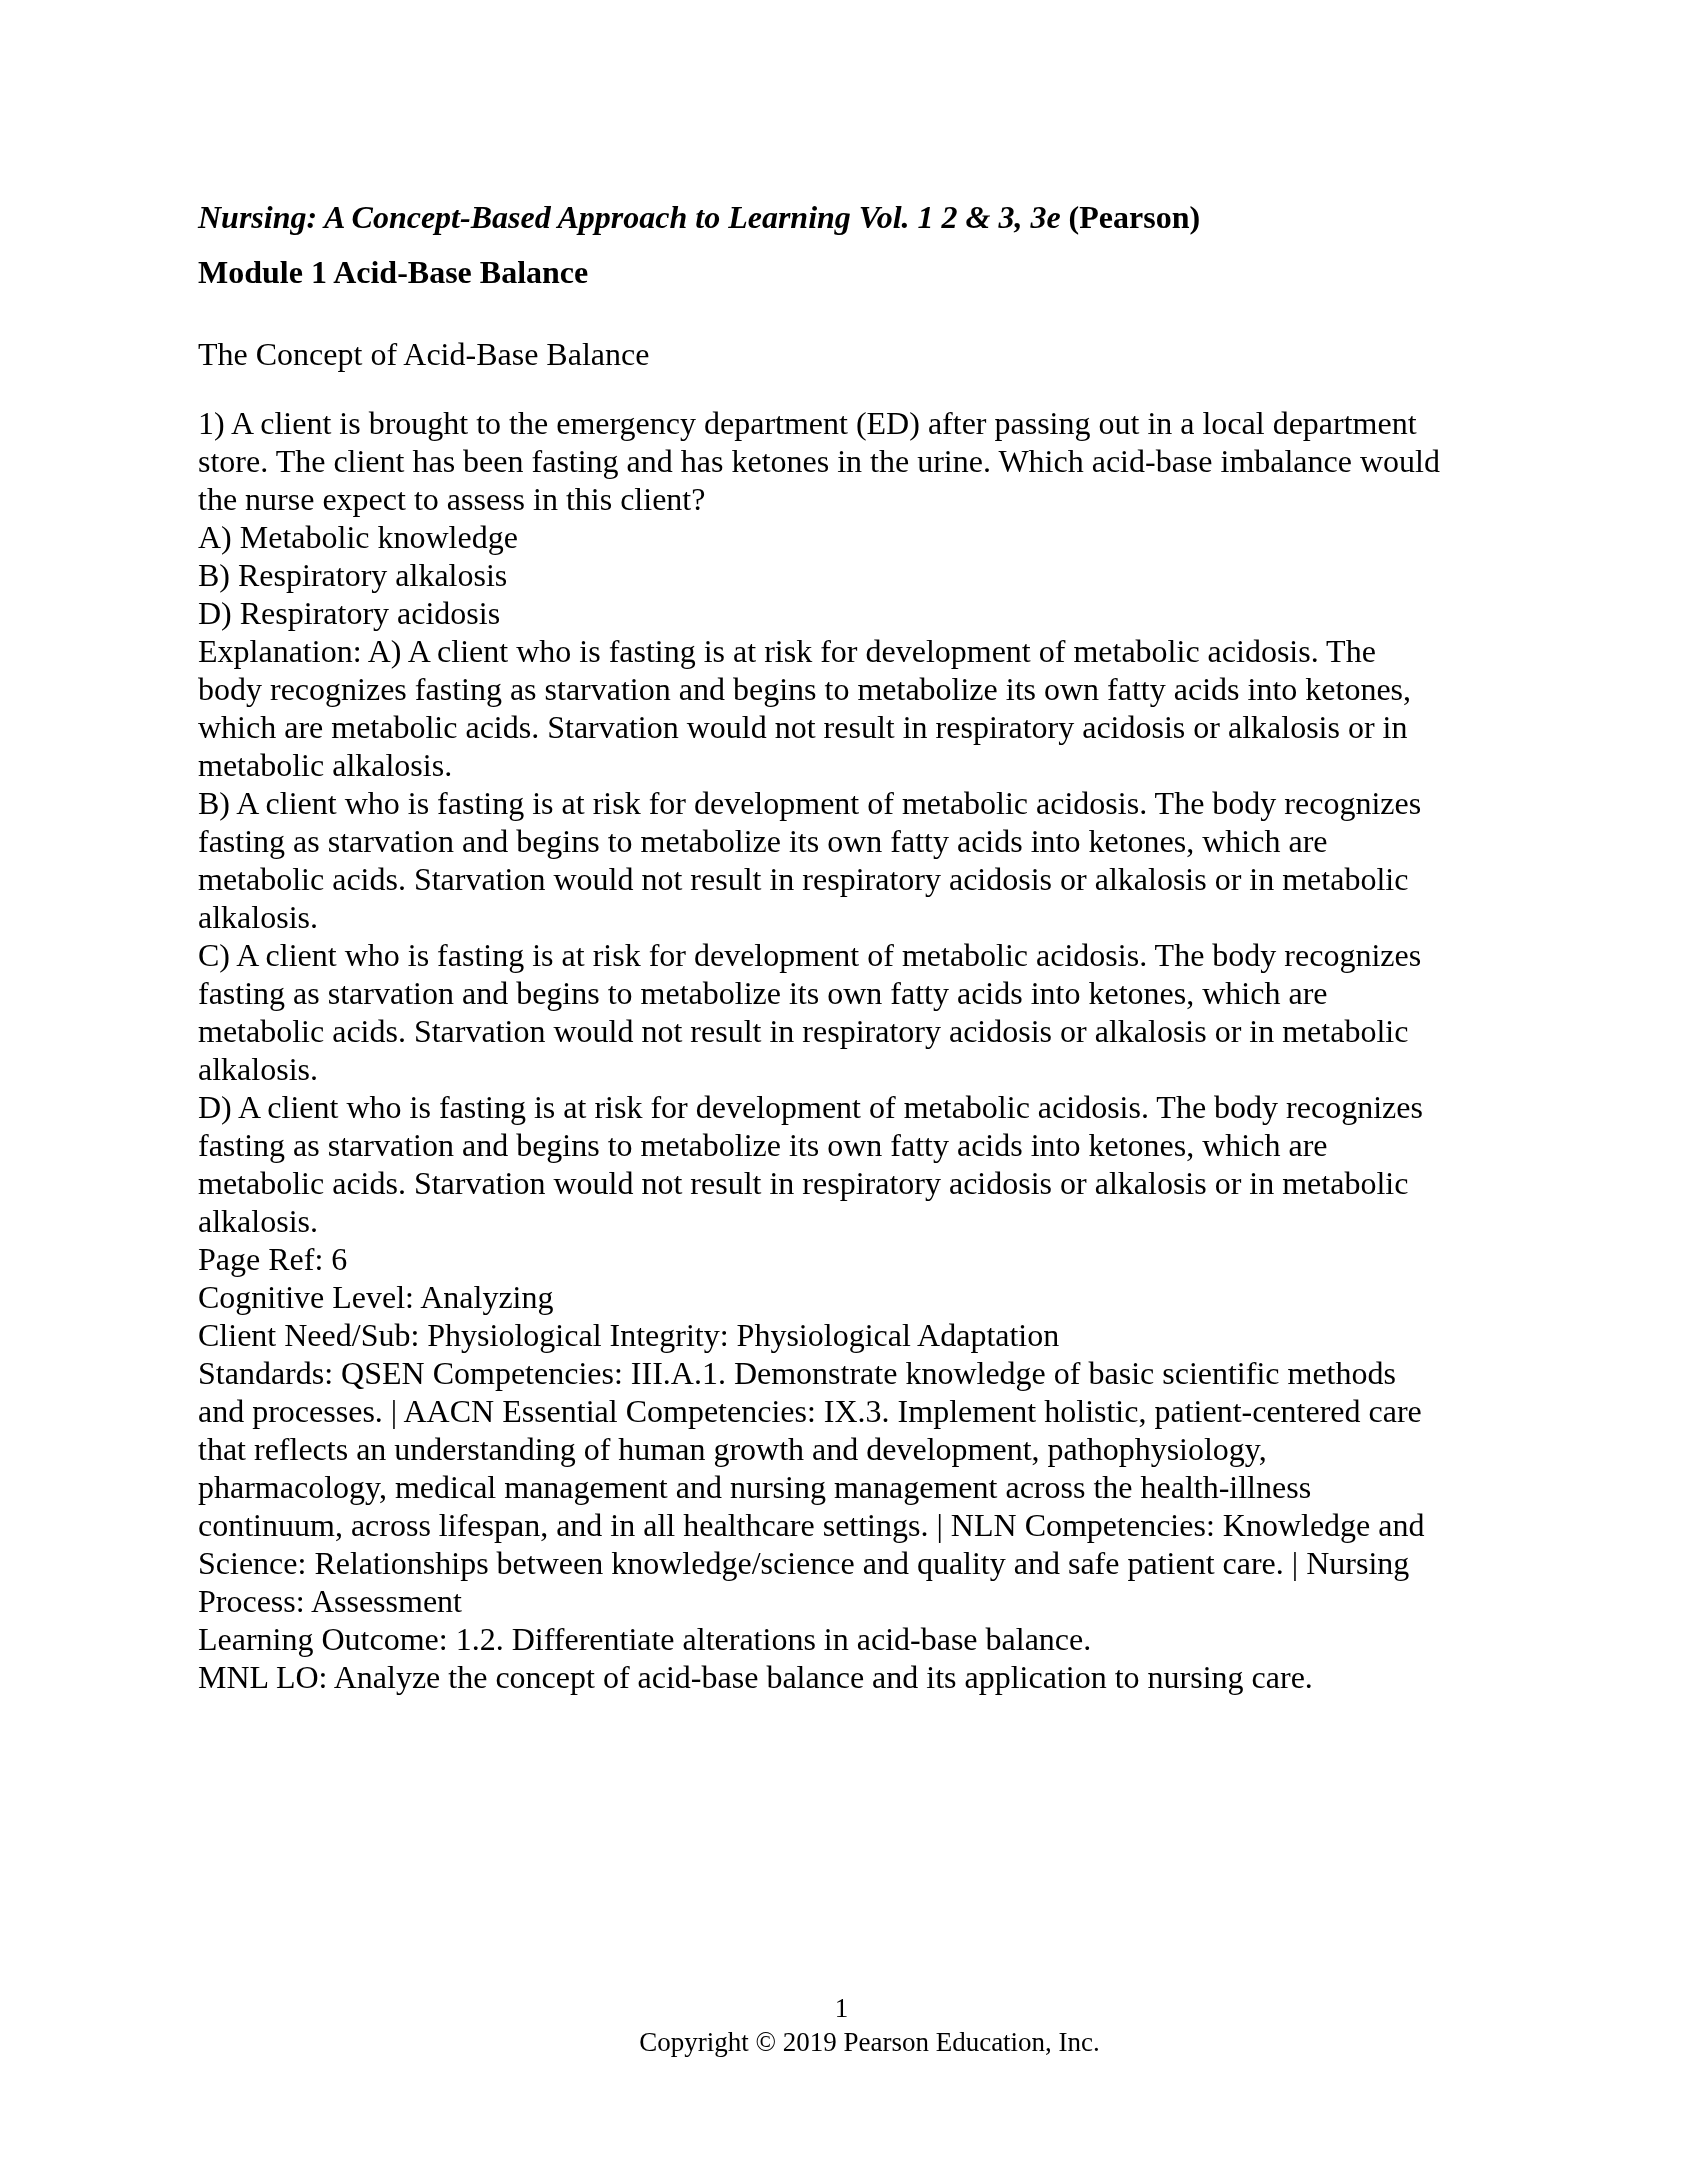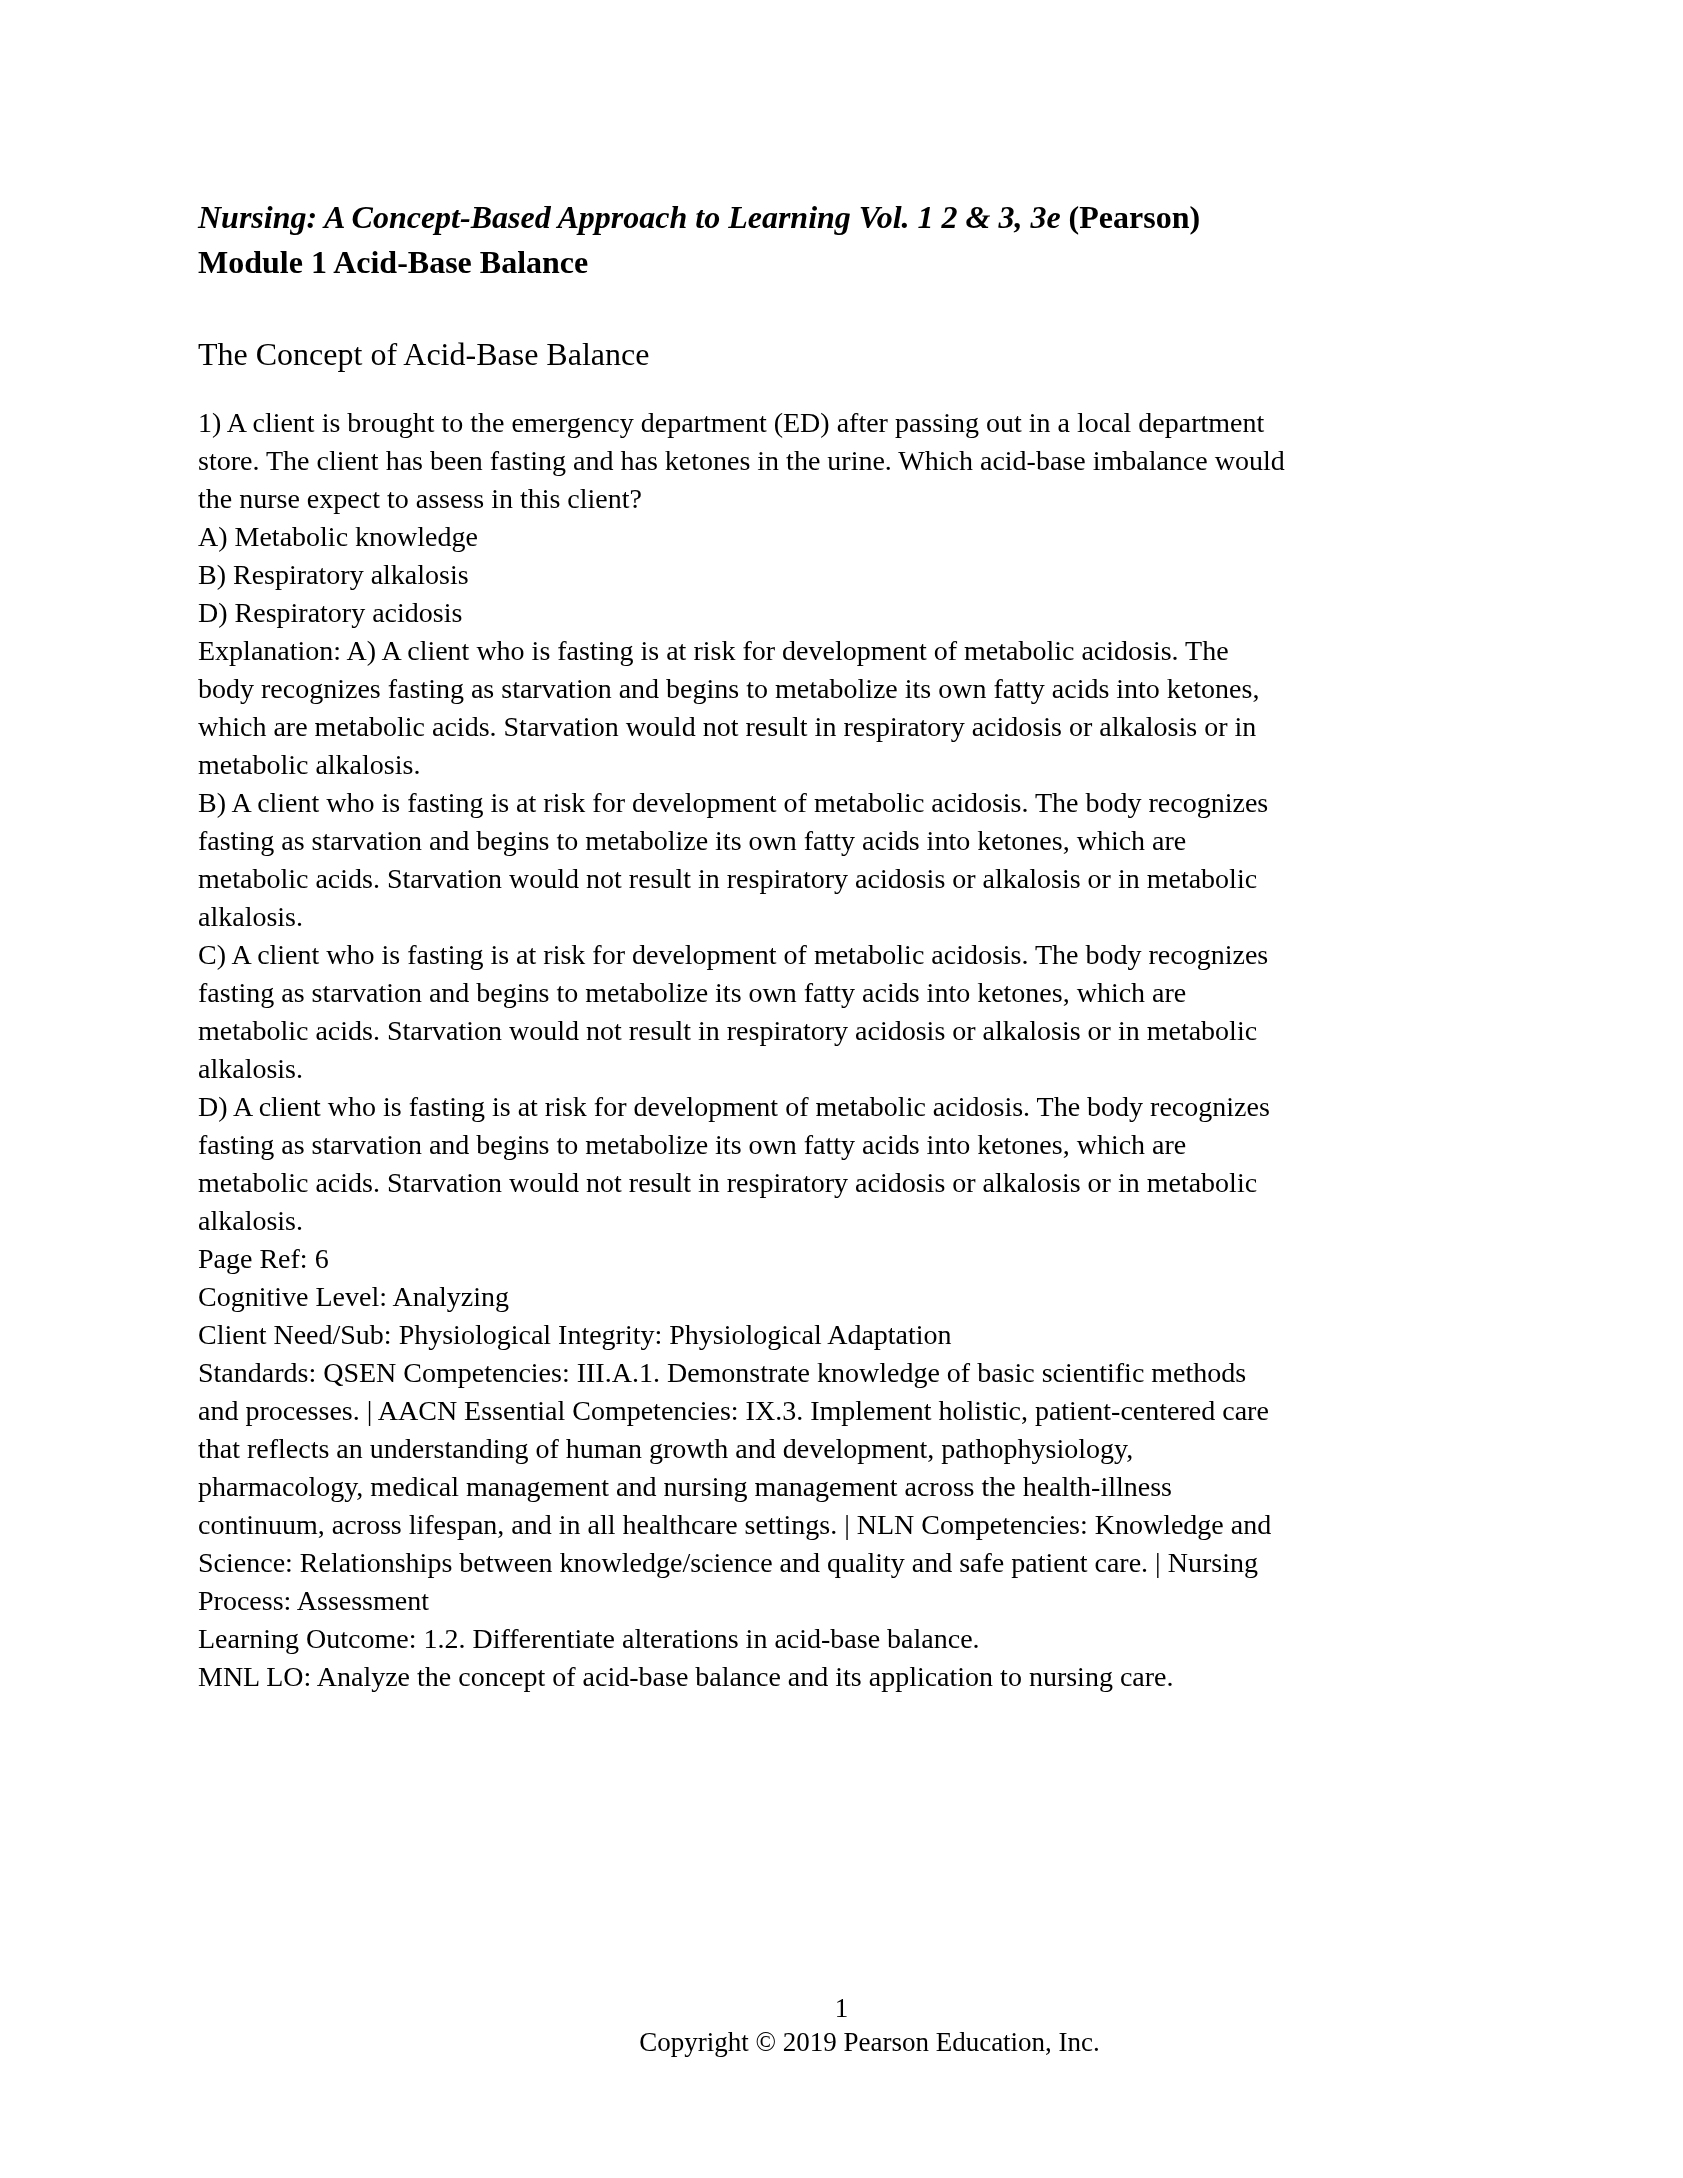--- a/index.html
+++ b/index.html
@@ -2,23 +2,23 @@
 <html><head>
 <meta charset="utf-8">
 <style>
   html, body { margin: 0; padding: 0; background: #ffffff; }
   body { width: 1683px; height: 2178px; position: relative; overflow: hidden;
          font-family: "Liberation Serif", "DejaVu Serif", serif; color: #000; }
   .page { position: absolute; left: 0; top: 0; width: 1683px; height: 2178px; background: #fff; }
   .line { white-space: nowrap; display: block; height: 38px; }
   .book-title { position: absolute; left: 198px; top: 198px; font-size: 32px; line-height: 38px; font-weight: bold; white-space: nowrap; }
   .book-title .ital { font-style: italic; }
-  .module-title { position: absolute; left: 198px; top: 243px; font-size: 32px; line-height: 38px; font-weight: bold; white-space: nowrap; }
+  .module-title { position: absolute; left: 198px; top: 253px; font-size: 32px; line-height: 38px; font-weight: bold; white-space: nowrap; }
   .concept { position: absolute; left: 198px; top: 329px; font-size: 32px; line-height: 38px; white-space: nowrap; margin-top: 6px; }
-  .question { position: absolute; left: 198px; top: 404px; font-size: 28px; line-height: 38px; }
+  .question { position: absolute; left: 198px; top: 404px; font-size: 32px; line-height: 38px; }
   .footer { position: absolute; left: 0; width: 1683px; text-align: center; font-size: 27px; line-height: 32px; }
   .page-num { top: 1992px; }
   .copyright { top: 2026px; margin-left: 28px; }
 </style>
 </head>
 <body>
 
 <div class="page">
 
   <div class="book-title"><span class="ital">Nursing: A Concept-Based Approach to Learning Vol. 1 2 &amp; 3, 3e</span><span> (Pearson)</span></div>

